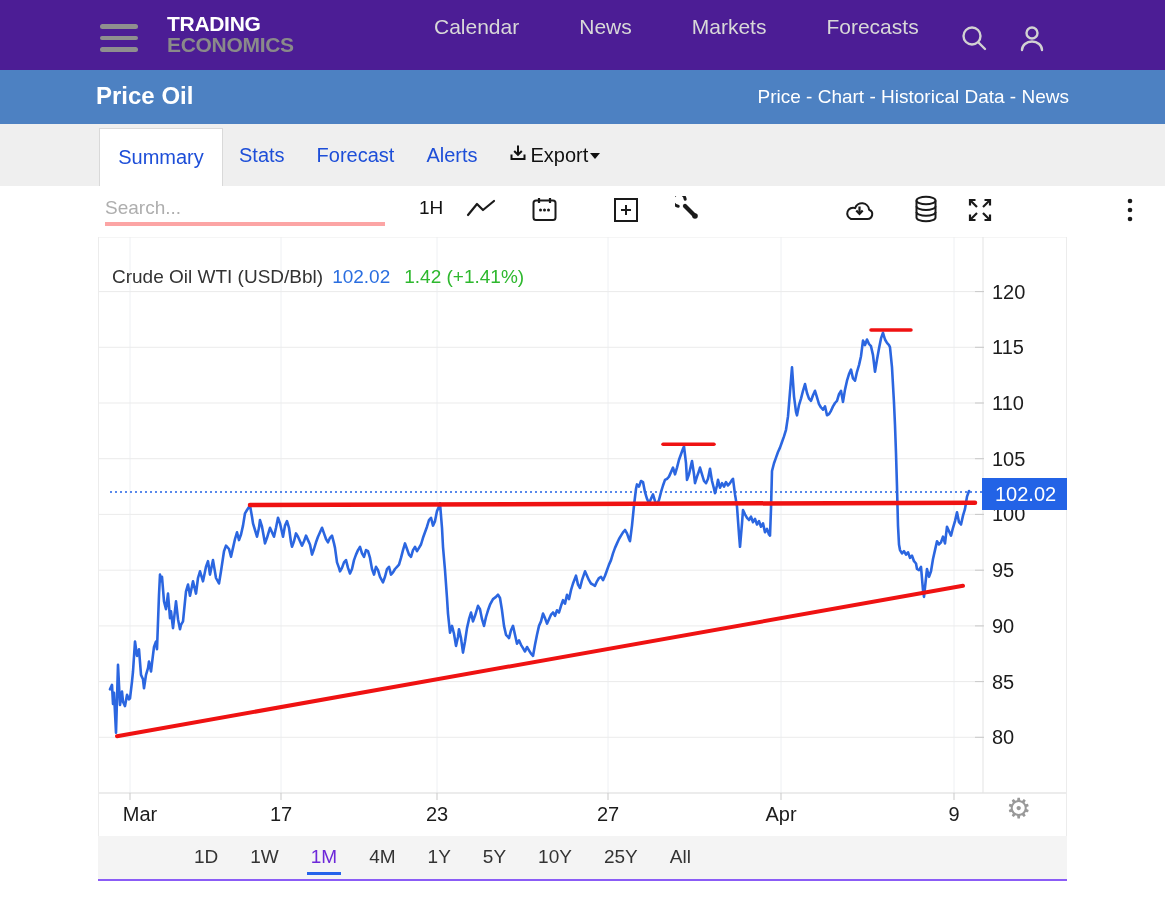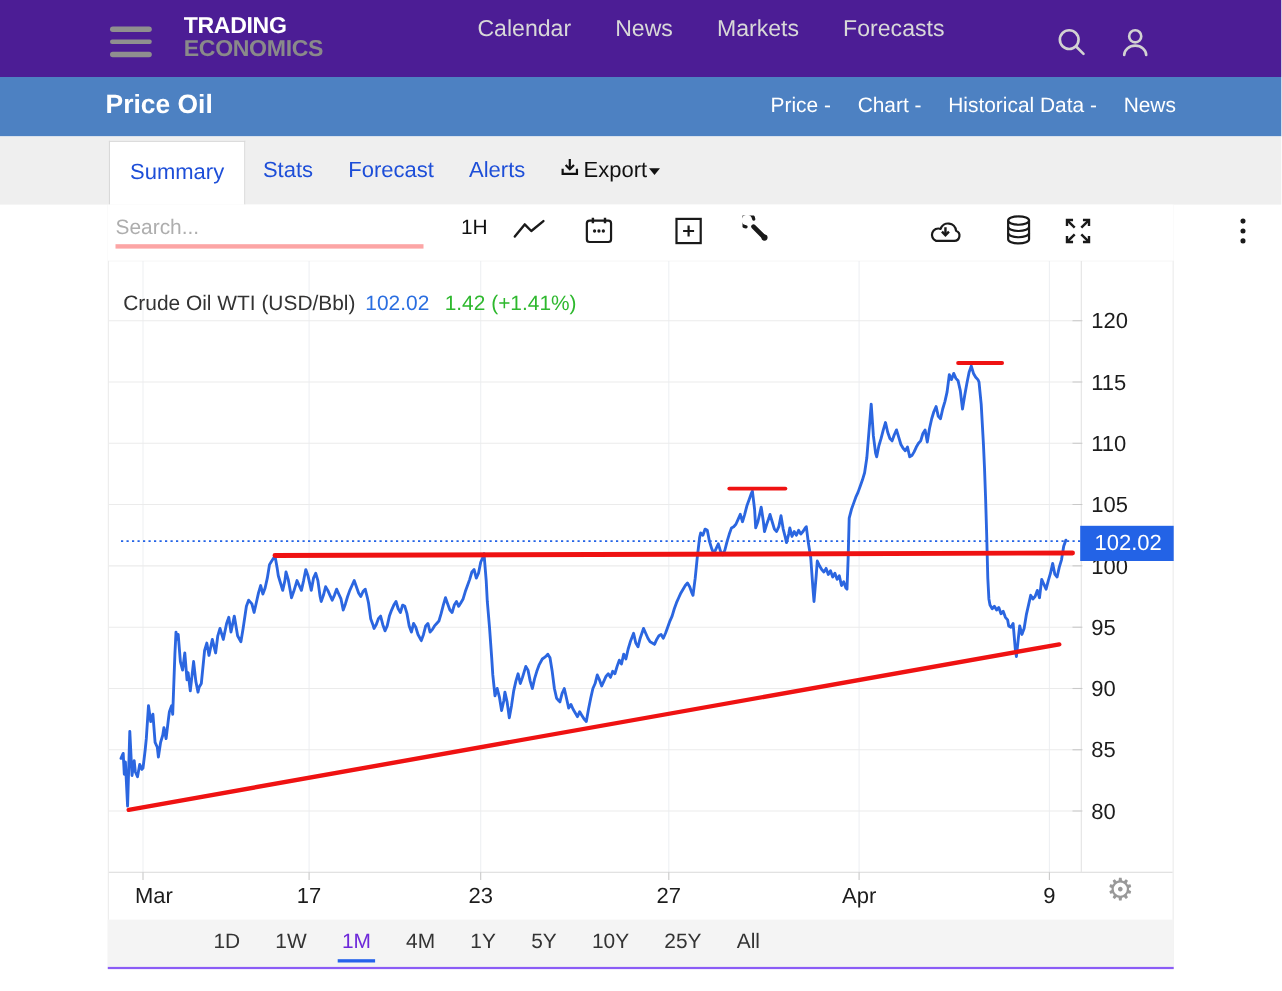--- a/index.html
+++ b/index.html
@@ -7,29 +7,29 @@
     font-family:"Liberation Sans","DejaVu Sans",sans-serif; }
   #page { position:relative; width:1165px; height:901px; background:#fff; }
 
   
   .topnav { position:absolute; left:0; top:0; width:1165px; height:70px; background:#4c1d95; }
   .hamburger { position:absolute; left:100px; top:24px; width:38px; height:26px; cursor:pointer; }
   .hamburger .bar { width:38px; height:4.5px; background:#8f8f8f; border-radius:2.5px; margin-bottom:7px; }
   .logo { position:absolute; left:167px; top:14px; line-height:20px; letter-spacing:-0.3px; cursor:pointer; }
   .logo .l1 { font-size:21px; font-weight:bold; color:#ffffff; }
   .logo .l2 { font-size:21px; font-weight:bold; color:#8a8a8a; margin-top:1px; }
-  .nav-items { position:absolute; left:434px; top:0; height:54px; display:flex; align-items:center; gap:40px; }
+  .nav-items { position:absolute; left:434px; top:0; height:54px; display:flex; align-items:center; gap:60px; }
   .nav-item { color:#d8d8d8; font-size:21px; cursor:pointer; white-space:nowrap; }
   .nav-icon { position:absolute; top:23px; cursor:pointer; }
 
   
   .band { position:absolute; left:0; top:70px; width:1165px; height:54px; background:#4d81c2; }
   .band-title { position:absolute; left:96px; top:12px; font-size:24px; font-weight:bold; color:#fff; }
   .breadcrumb { position:absolute; right:96px; top:16px; font-size:19px; color:#fff; }
-  .bc-link { cursor:pointer;margin-left:19px; }
+  .bc-link { cursor:pointer; }
   .bc-sep { cursor:default; }
 
   
   .tabstrip { position:absolute; left:0; top:124px; width:1165px; height:62px; background:#efefef; display:flex; }
   .tab { font-size:20px; color:#1d4ed8; line-height:62px; padding:0 16px; cursor:pointer; white-space:nowrap; }
   .tab.active { background:#fff; line-height:56px; height:58px; margin-top:4px; margin-left:98px;
     width:124px; text-align:center; padding:0; border:1px solid #d9d9d9; border-bottom:none; }
   #tabs-list { display:flex; margin-left:1px; }
   .tab-export { display:flex; align-items:center; gap:2px; font-size:20px; color:#111; padding:0 14px; cursor:pointer; }
   .caret-down { width:0; height:0; border-left:5.5px solid transparent; border-right:5.5px solid transparent;

